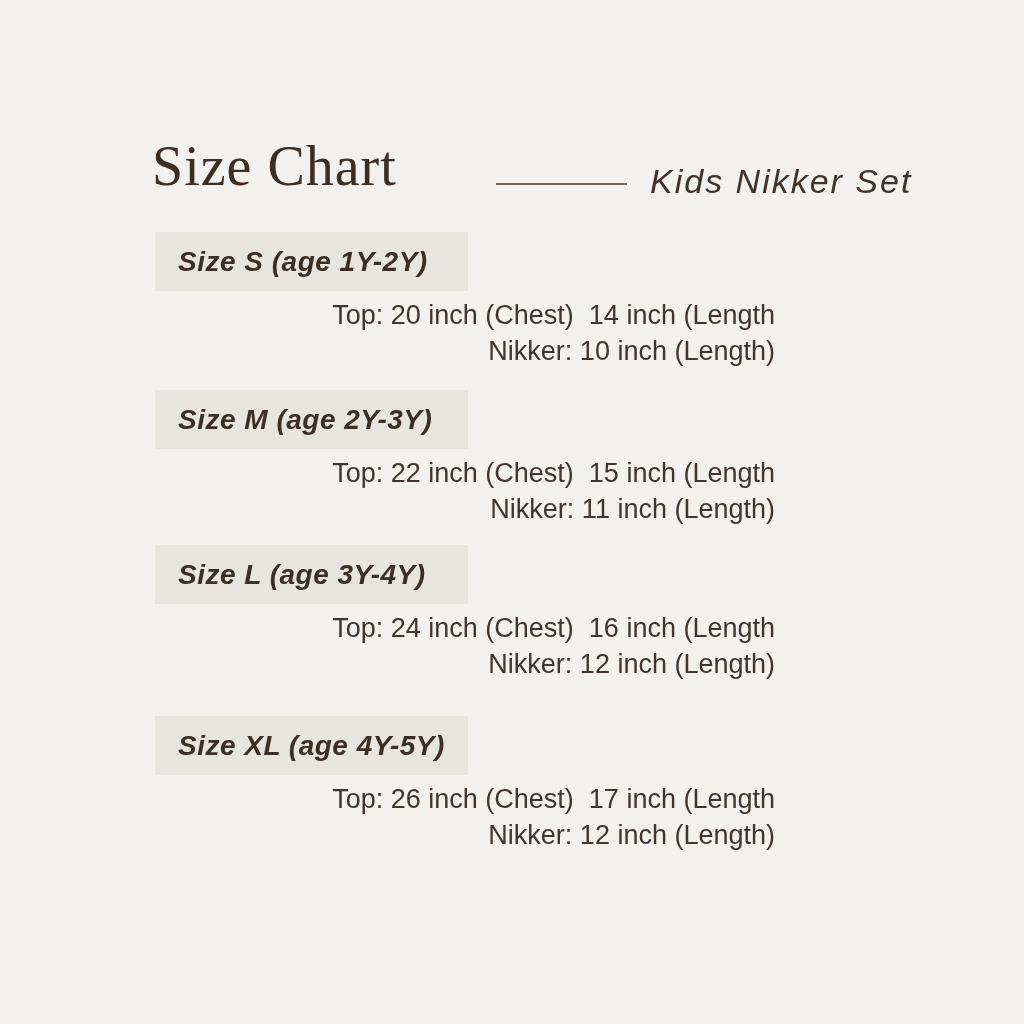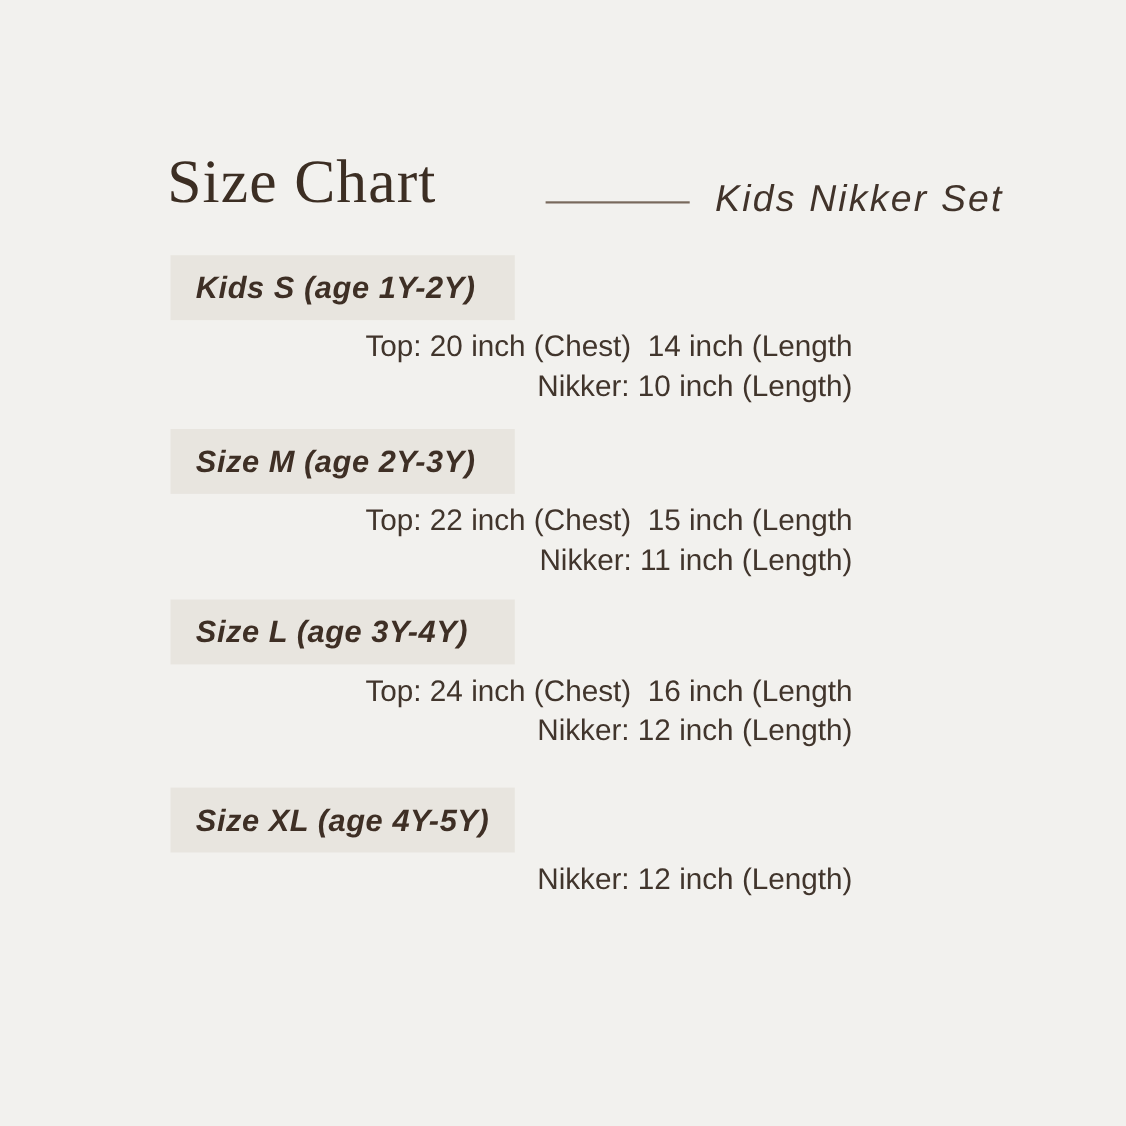--- a/index.html
+++ b/index.html
@@ -95,21 +95,21 @@
   <div class="header-row">
     <div class="page-title">Size Chart</div>
     <div class="title-divider"></div>
     <div class="page-subtitle">Kids Nikker Set</div>
   </div>
 
   <div class="sections">
 
     <div class="size-section">
       <div class="size-header-box">
-        <span class="size-header-label">Kids S (age 1Y-2Y)</span>
+        <span class="size-header-label">Size S (age 1Y-2Y)</span>
       </div>
       <div class="measurements">
         <div class="measure-line">Top: 20 inch (Chest)  14 inch (Length</div>
         <div class="measure-line">Nikker: 10 inch (Length)</div>
       </div>
     </div>
 
     <div class="size-section">
       <div class="size-header-box">
         <span class="size-header-label">Size M (age 2Y-3Y)</span>
@@ -128,18 +128,19 @@
         <div class="measure-line">Top: 24 inch (Chest)  16 inch (Length</div>
         <div class="measure-line">Nikker: 12 inch (Length)</div>
       </div>
     </div>
 
     <div class="size-section">
       <div class="size-header-box">
         <span class="size-header-label">Size XL (age 4Y-5Y)</span>
       </div>
       <div class="measurements">
+        <div class="measure-line">Top: 26 inch (Chest)  17 inch (Length</div>
         <div class="measure-line">Nikker: 12 inch (Length)</div>
       </div>
     </div>
 
   </div>
 </div>
 
 </body></html>

